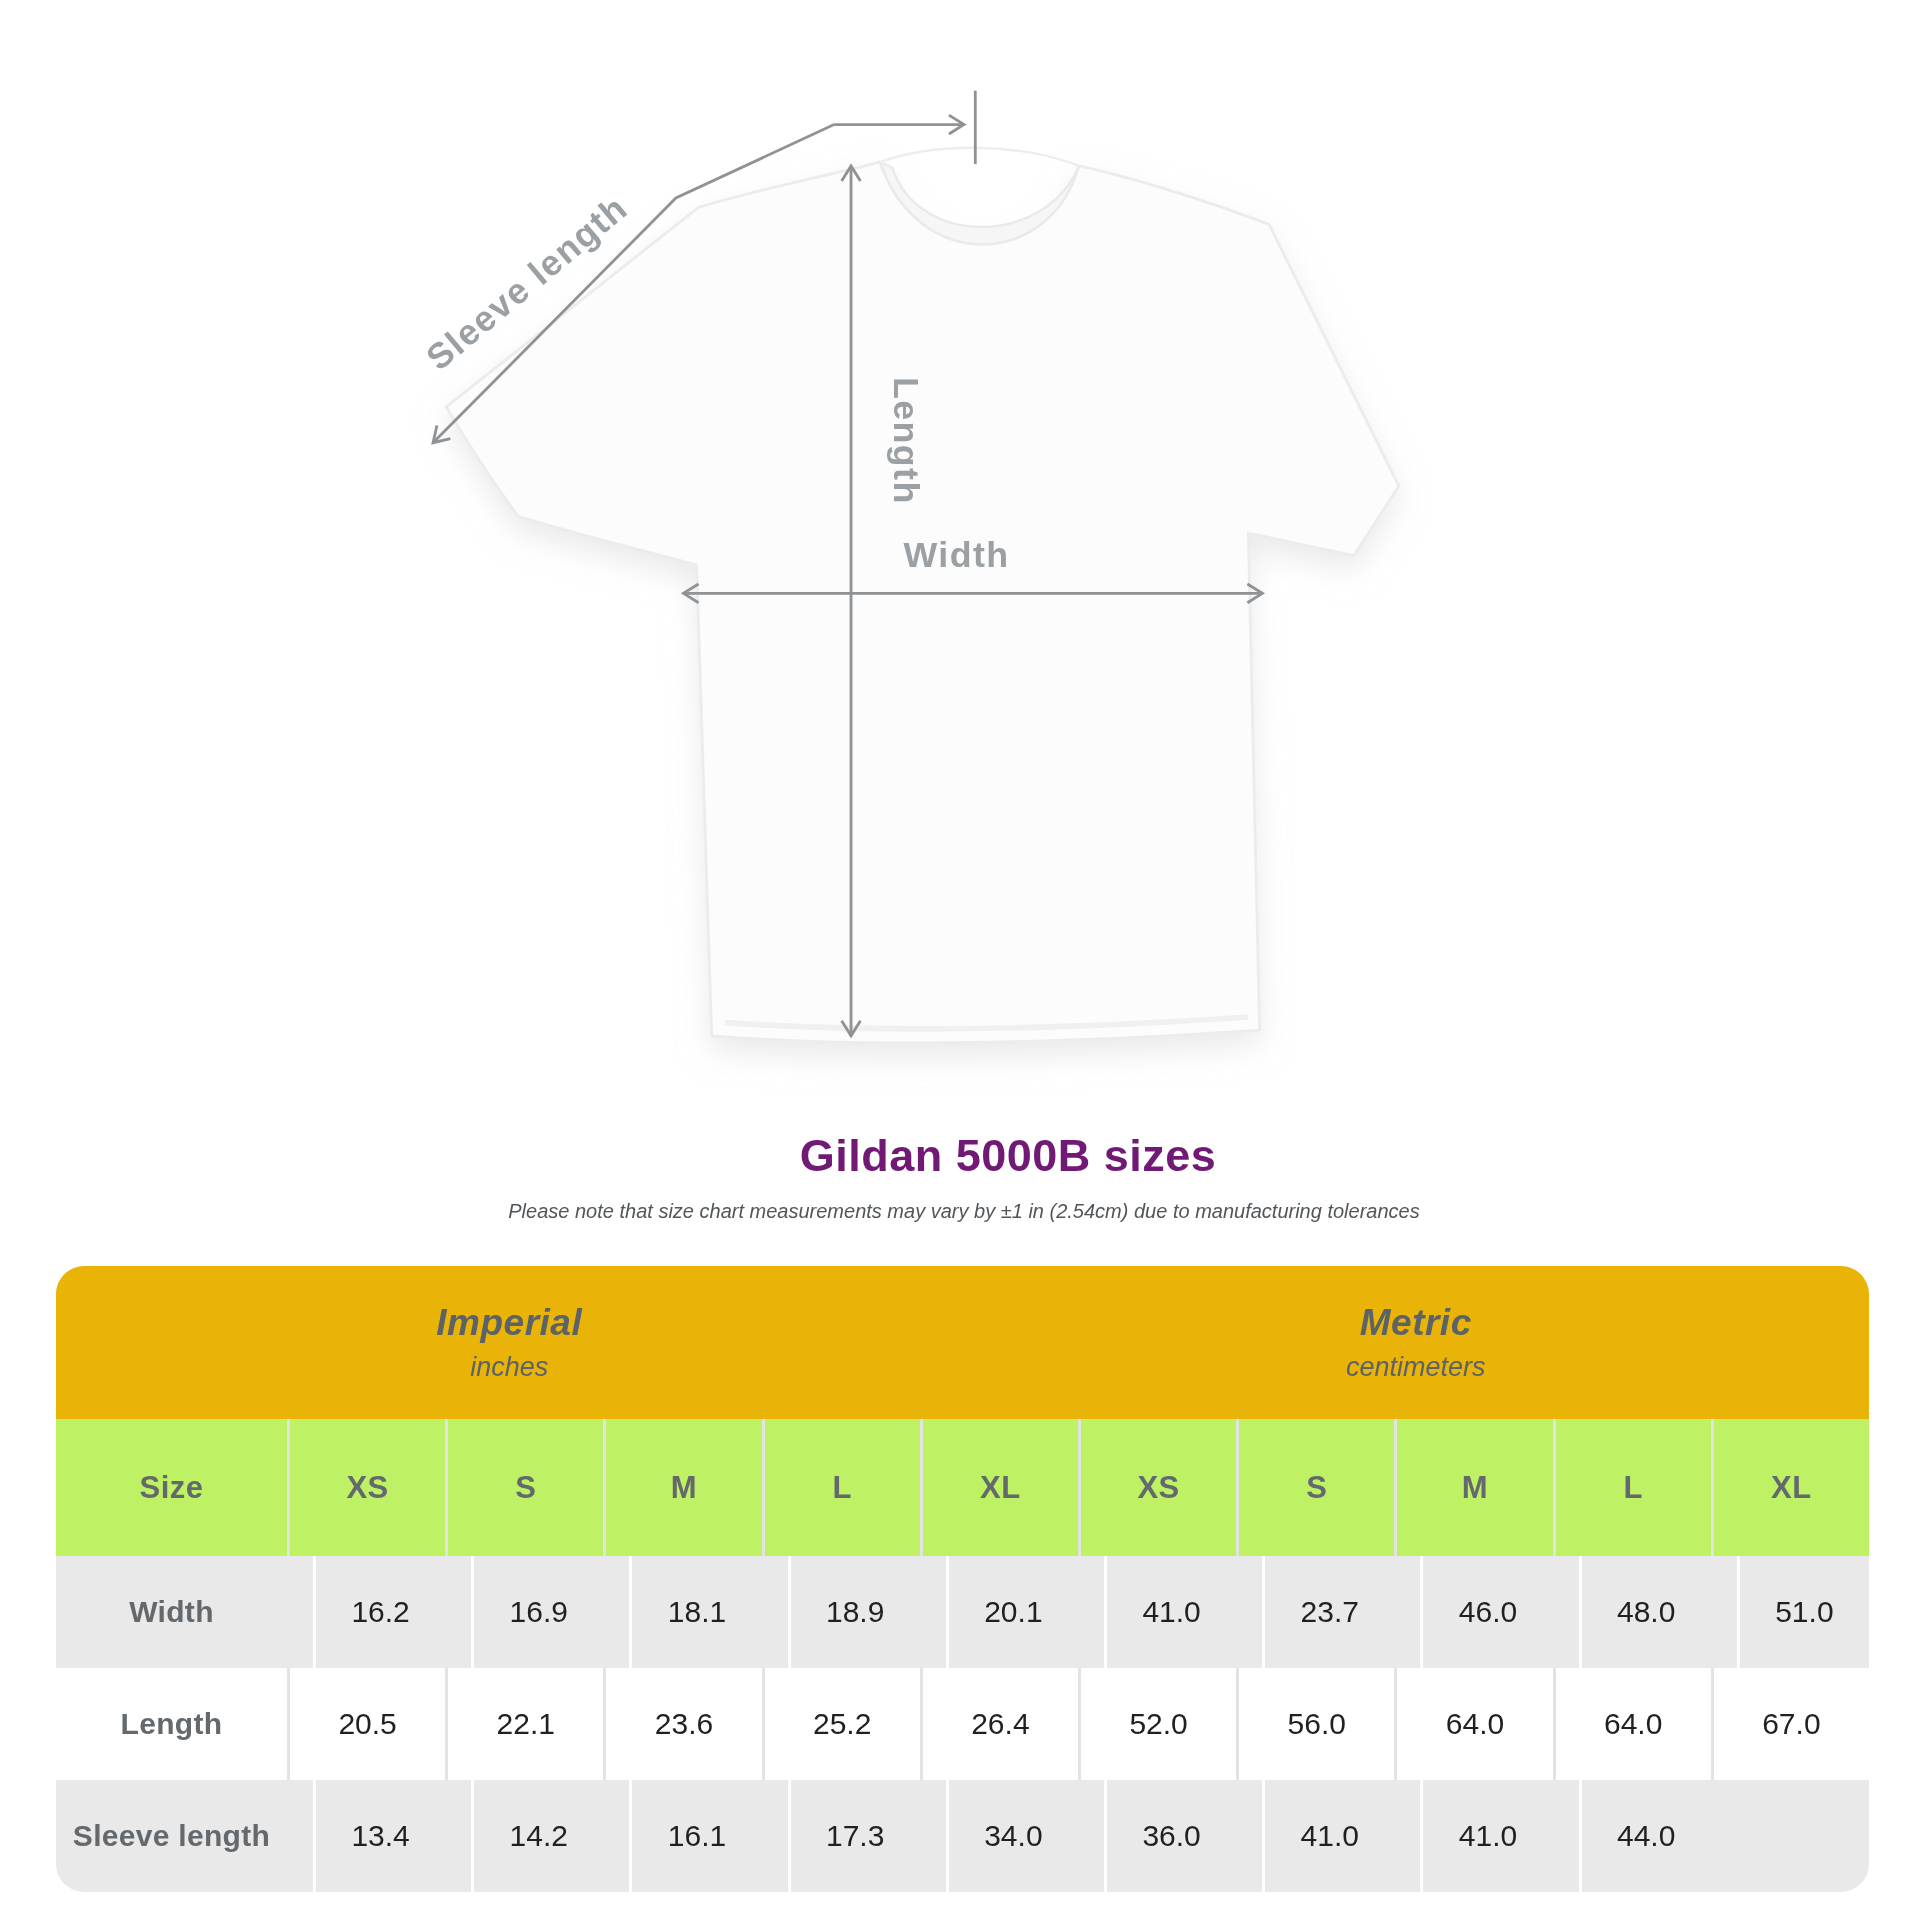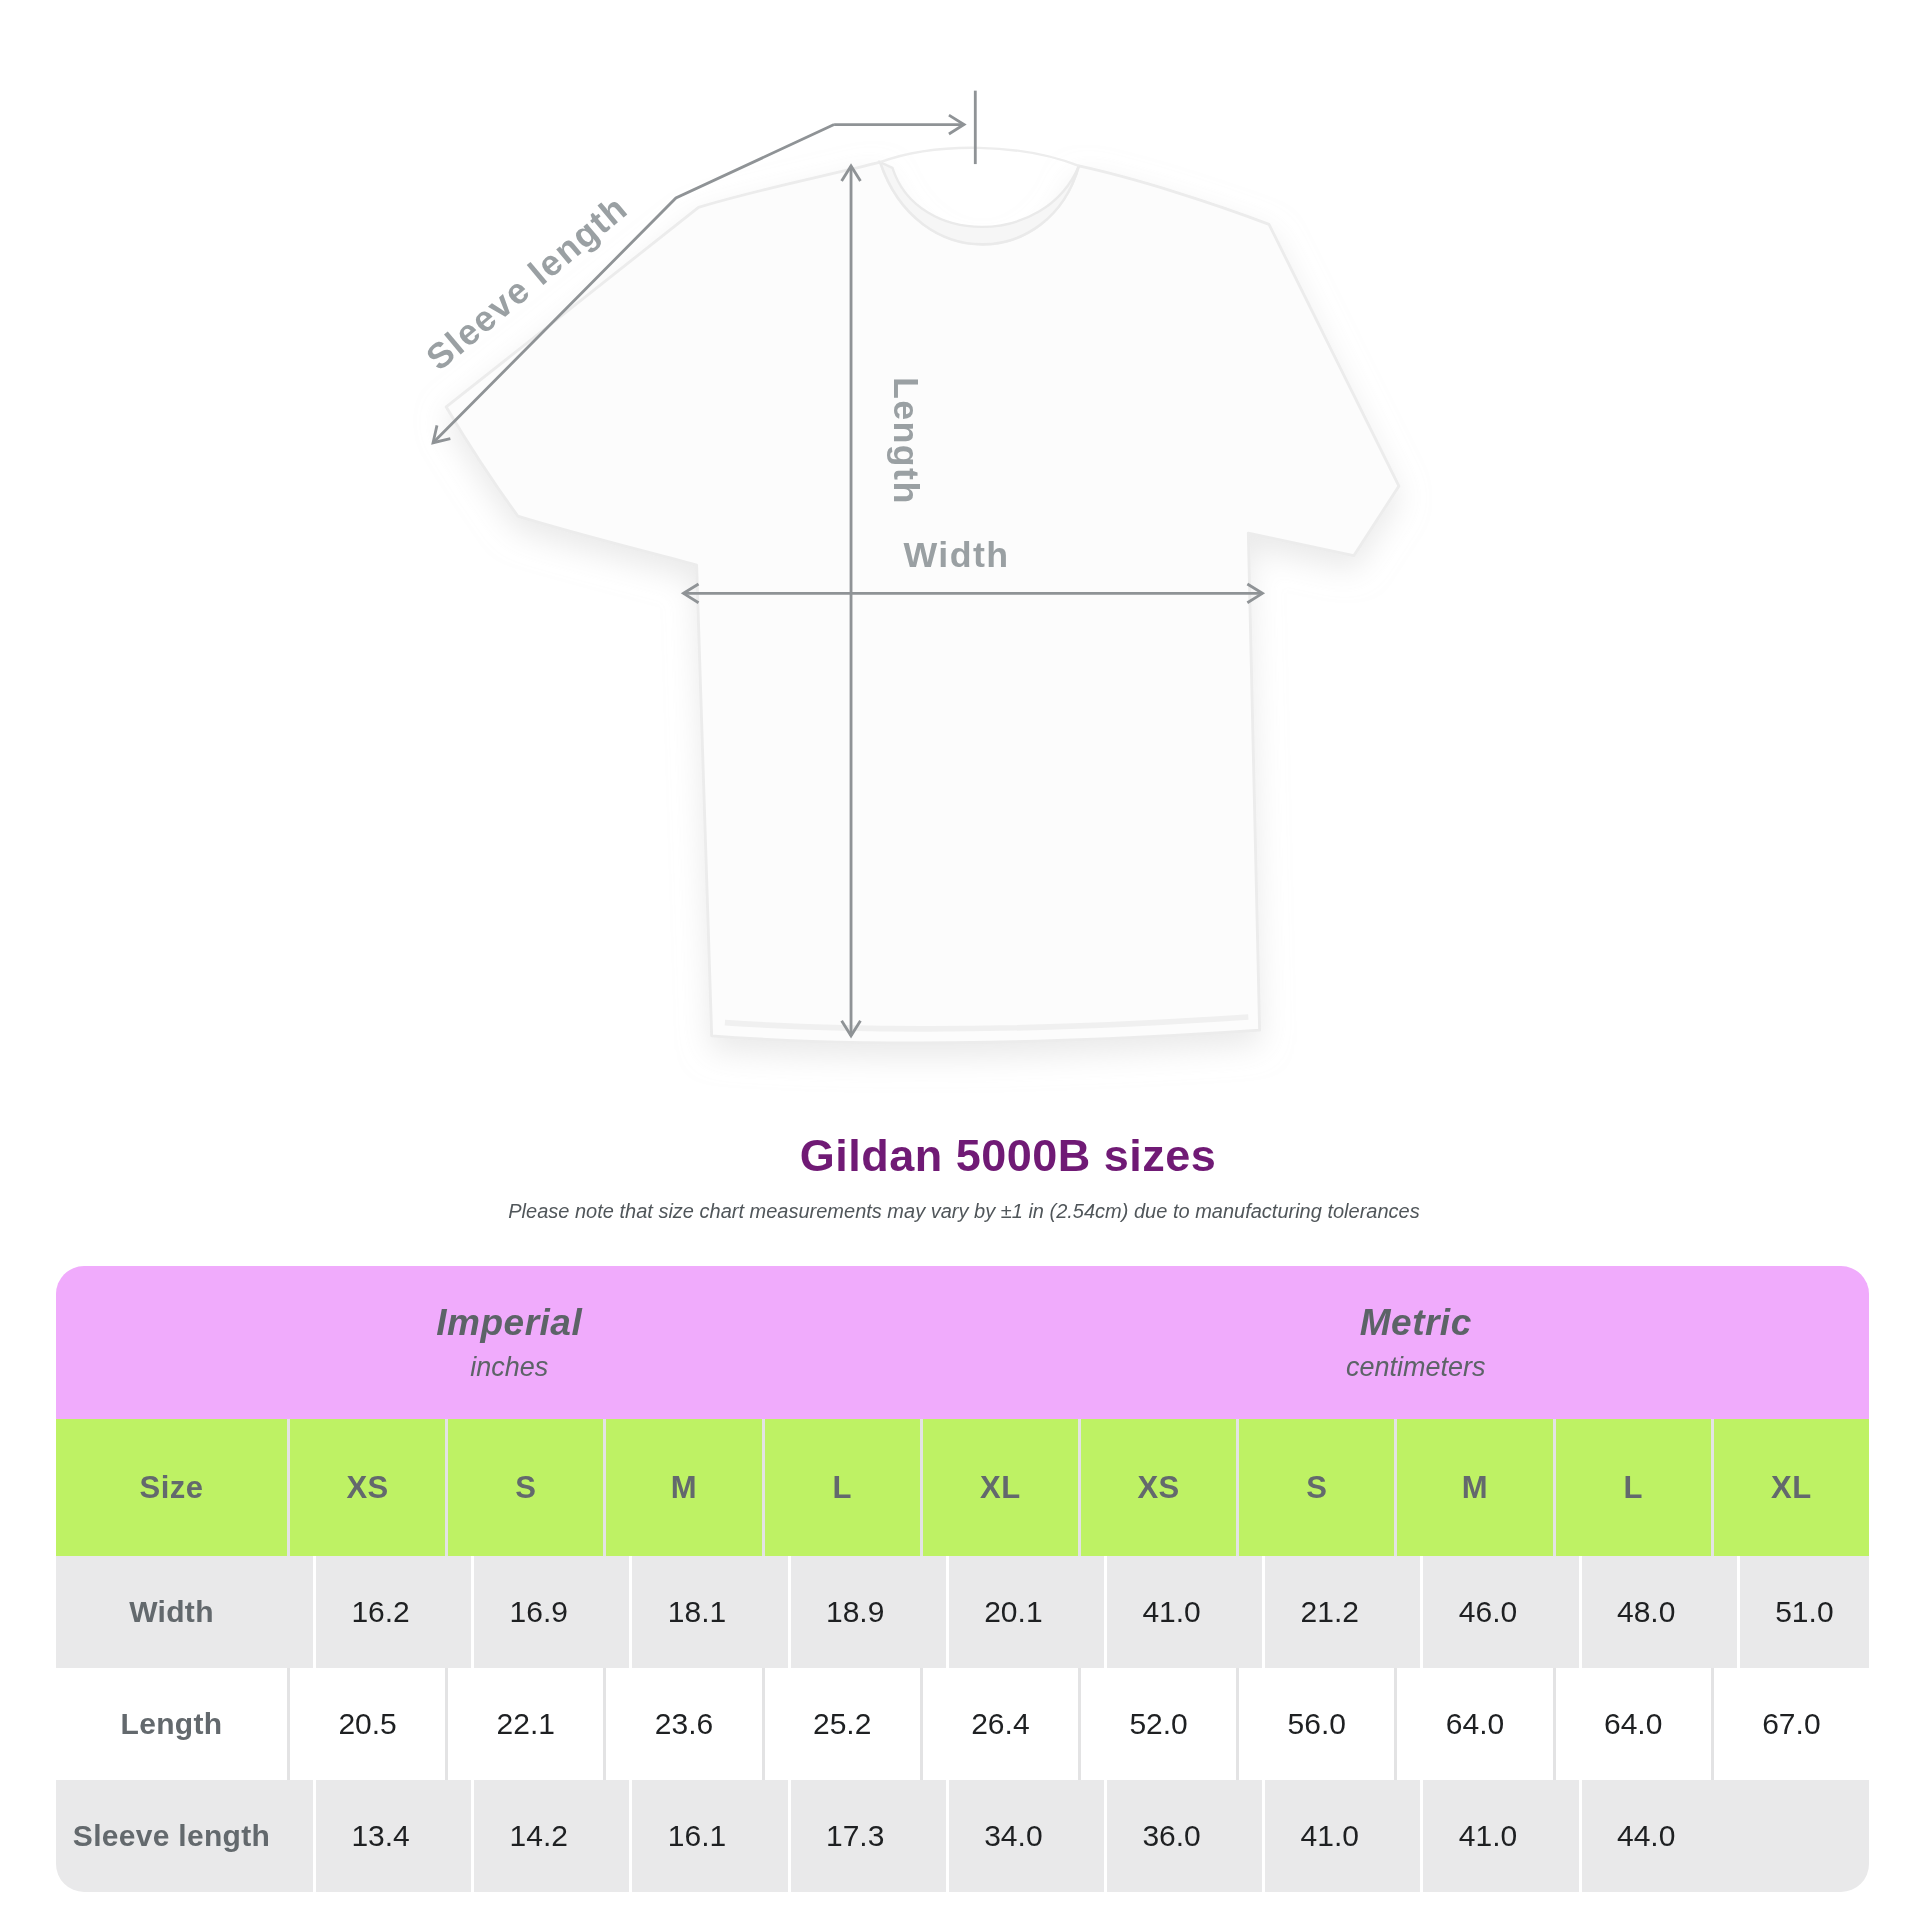--- a/index.html
+++ b/index.html
@@ -24,21 +24,21 @@
     position:absolute;left:0;top:1200px;width:100%;text-align:center;
     font-size:20px;font-style:italic;color:#50565a;
   }
 
   
   .size-table{
     position:absolute;left:56px;top:1266px;width:1813px;height:626px;
     border-radius:28px;overflow:hidden;
   }
   .band{
-    display:grid;grid-template-columns:1fr 1fr;height:153px;background:#f0abfc;
+    display:grid;grid-template-columns:1fr 1fr;height:153px;background:#eab308;
   }
   .band-cell{display:flex;flex-direction:column;align-items:center;justify-content:center;gap:7.5px;}
   .band-name{font-size:37px;font-weight:bold;font-style:italic;color:#5c6367;letter-spacing:0.5px;}
   .band-unit{font-size:27px;font-style:italic;color:#5c6367;}
 
   .row{display:grid;grid-template-columns:231px repeat(10,1fr);}
   .row.head{height:137px;background:#bef264;}
   .row.data{height:112px;}
   .row.gray{background:#e9e9ea;}
   .row.white{background:#ffffff;}
@@ -142,21 +142,21 @@
     </div>
 
     <div class="row data gray">
       <div class="cell lbl">Width</div>
       <div class="cell val">16.2</div>
       <div class="cell val">16.9</div>
       <div class="cell val">18.1</div>
       <div class="cell val">18.9</div>
       <div class="cell val">20.1</div>
       <div class="cell val">41.0</div>
-      <div class="cell val">21.2</div>
+      <div class="cell val">23.7</div>
       <div class="cell val">46.0</div>
       <div class="cell val">48.0</div>
       <div class="cell val">51.0</div>
     </div>
 
     <div class="row data white">
       <div class="cell lbl">Length</div>
       <div class="cell val">20.5</div>
       <div class="cell val">22.1</div>
       <div class="cell val">23.6</div>

